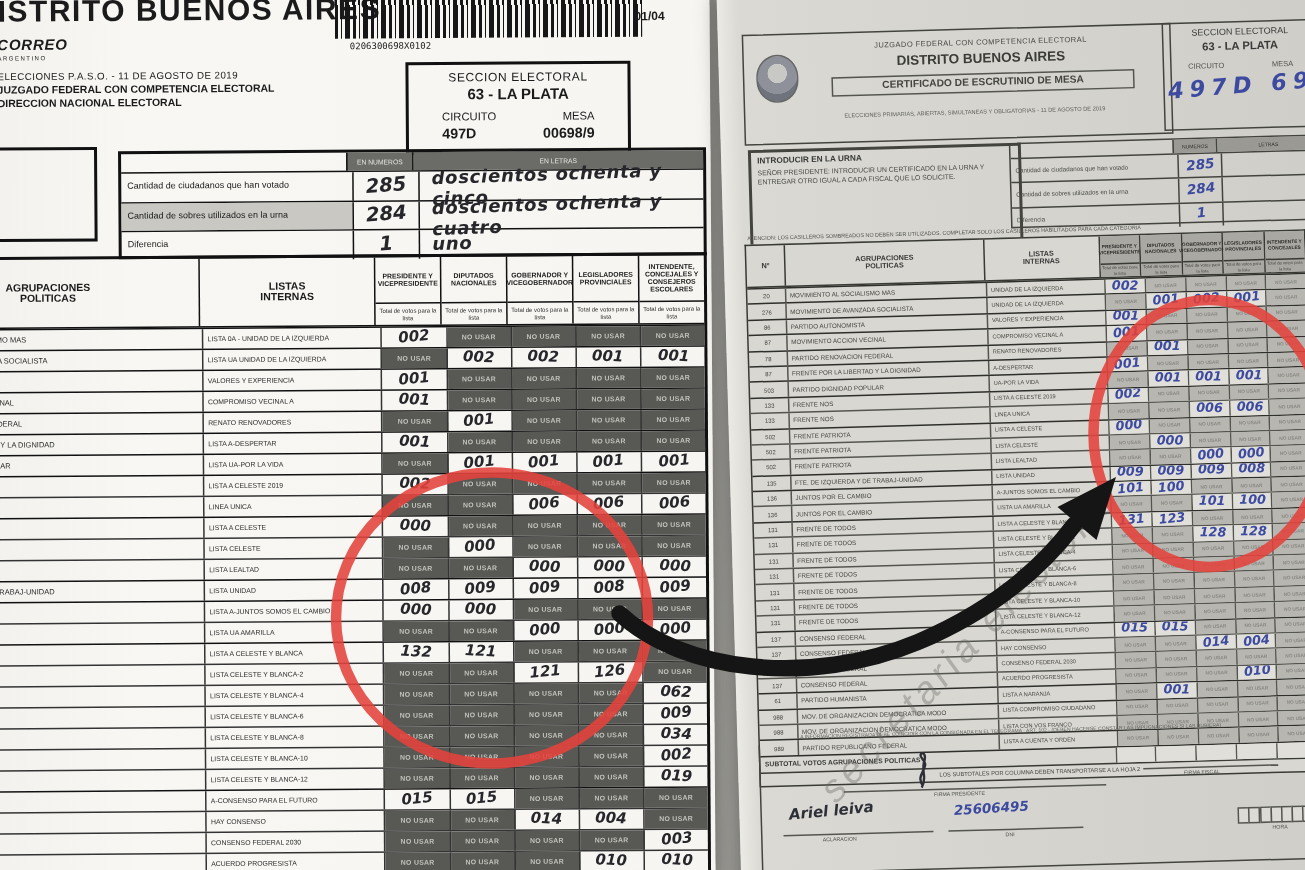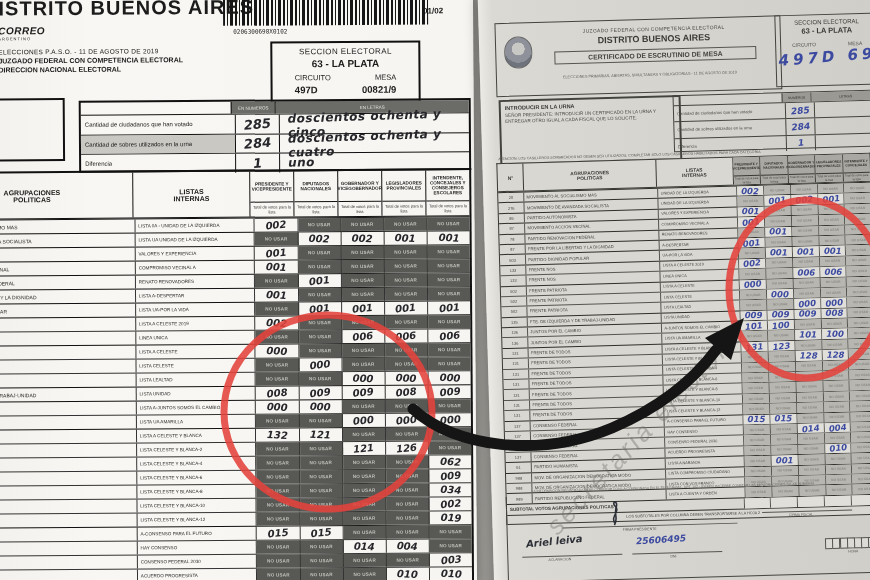--- a/index.html
+++ b/index.html
@@ -133,39 +133,39 @@
 </style>
 </head>
 <body>
 
 <div class="stage">
 
   <div class="doc doc-left">
     <div class="abs ld-title">DISTRITO BUENOS AIRES</div>
     <div class="abs barcode"></div>
     <div class="abs barcode-num">0206300698X0102</div>
-    <div class="abs page-ind">01/02</div>
+    <div class="abs page-ind">01/04</div>
     <div class="abs correo">
       <span class="nm">CORREO</span>
       <span class="sb">ARGENTINO</span>
     </div>
     <div class="abs ld-line1">ELECCIONES P.A.S.O. - 11 DE AGOSTO DE 2019</div>
     <div class="abs ld-line2">JUZGADO FEDERAL CON COMPETENCIA ELECTORAL</div>
     <div class="abs ld-line3">DIRECCION NACIONAL ELECTORAL</div>
 
     <div class="abs sec-box">
       <div class="h">SECCION ELECTORAL</div>
       <div class="n">63 - LA PLATA</div>
       <div class="cm">
         <span>CIRCUITO</span>
         <span>MESA</span>
       </div>
       <div class="cv">
         <span>497D</span>
-        <span>00821/9</span>
+        <span>00698/9</span>
       </div>
     </div>
 
     <div class="abs side-box">
       <div>OR EN LA URNA</div>
       <div>ENTE: NO</div>
       <div>LA URNA -</div>
       <div>EMPLEADO DEL</div>
     </div>
 

